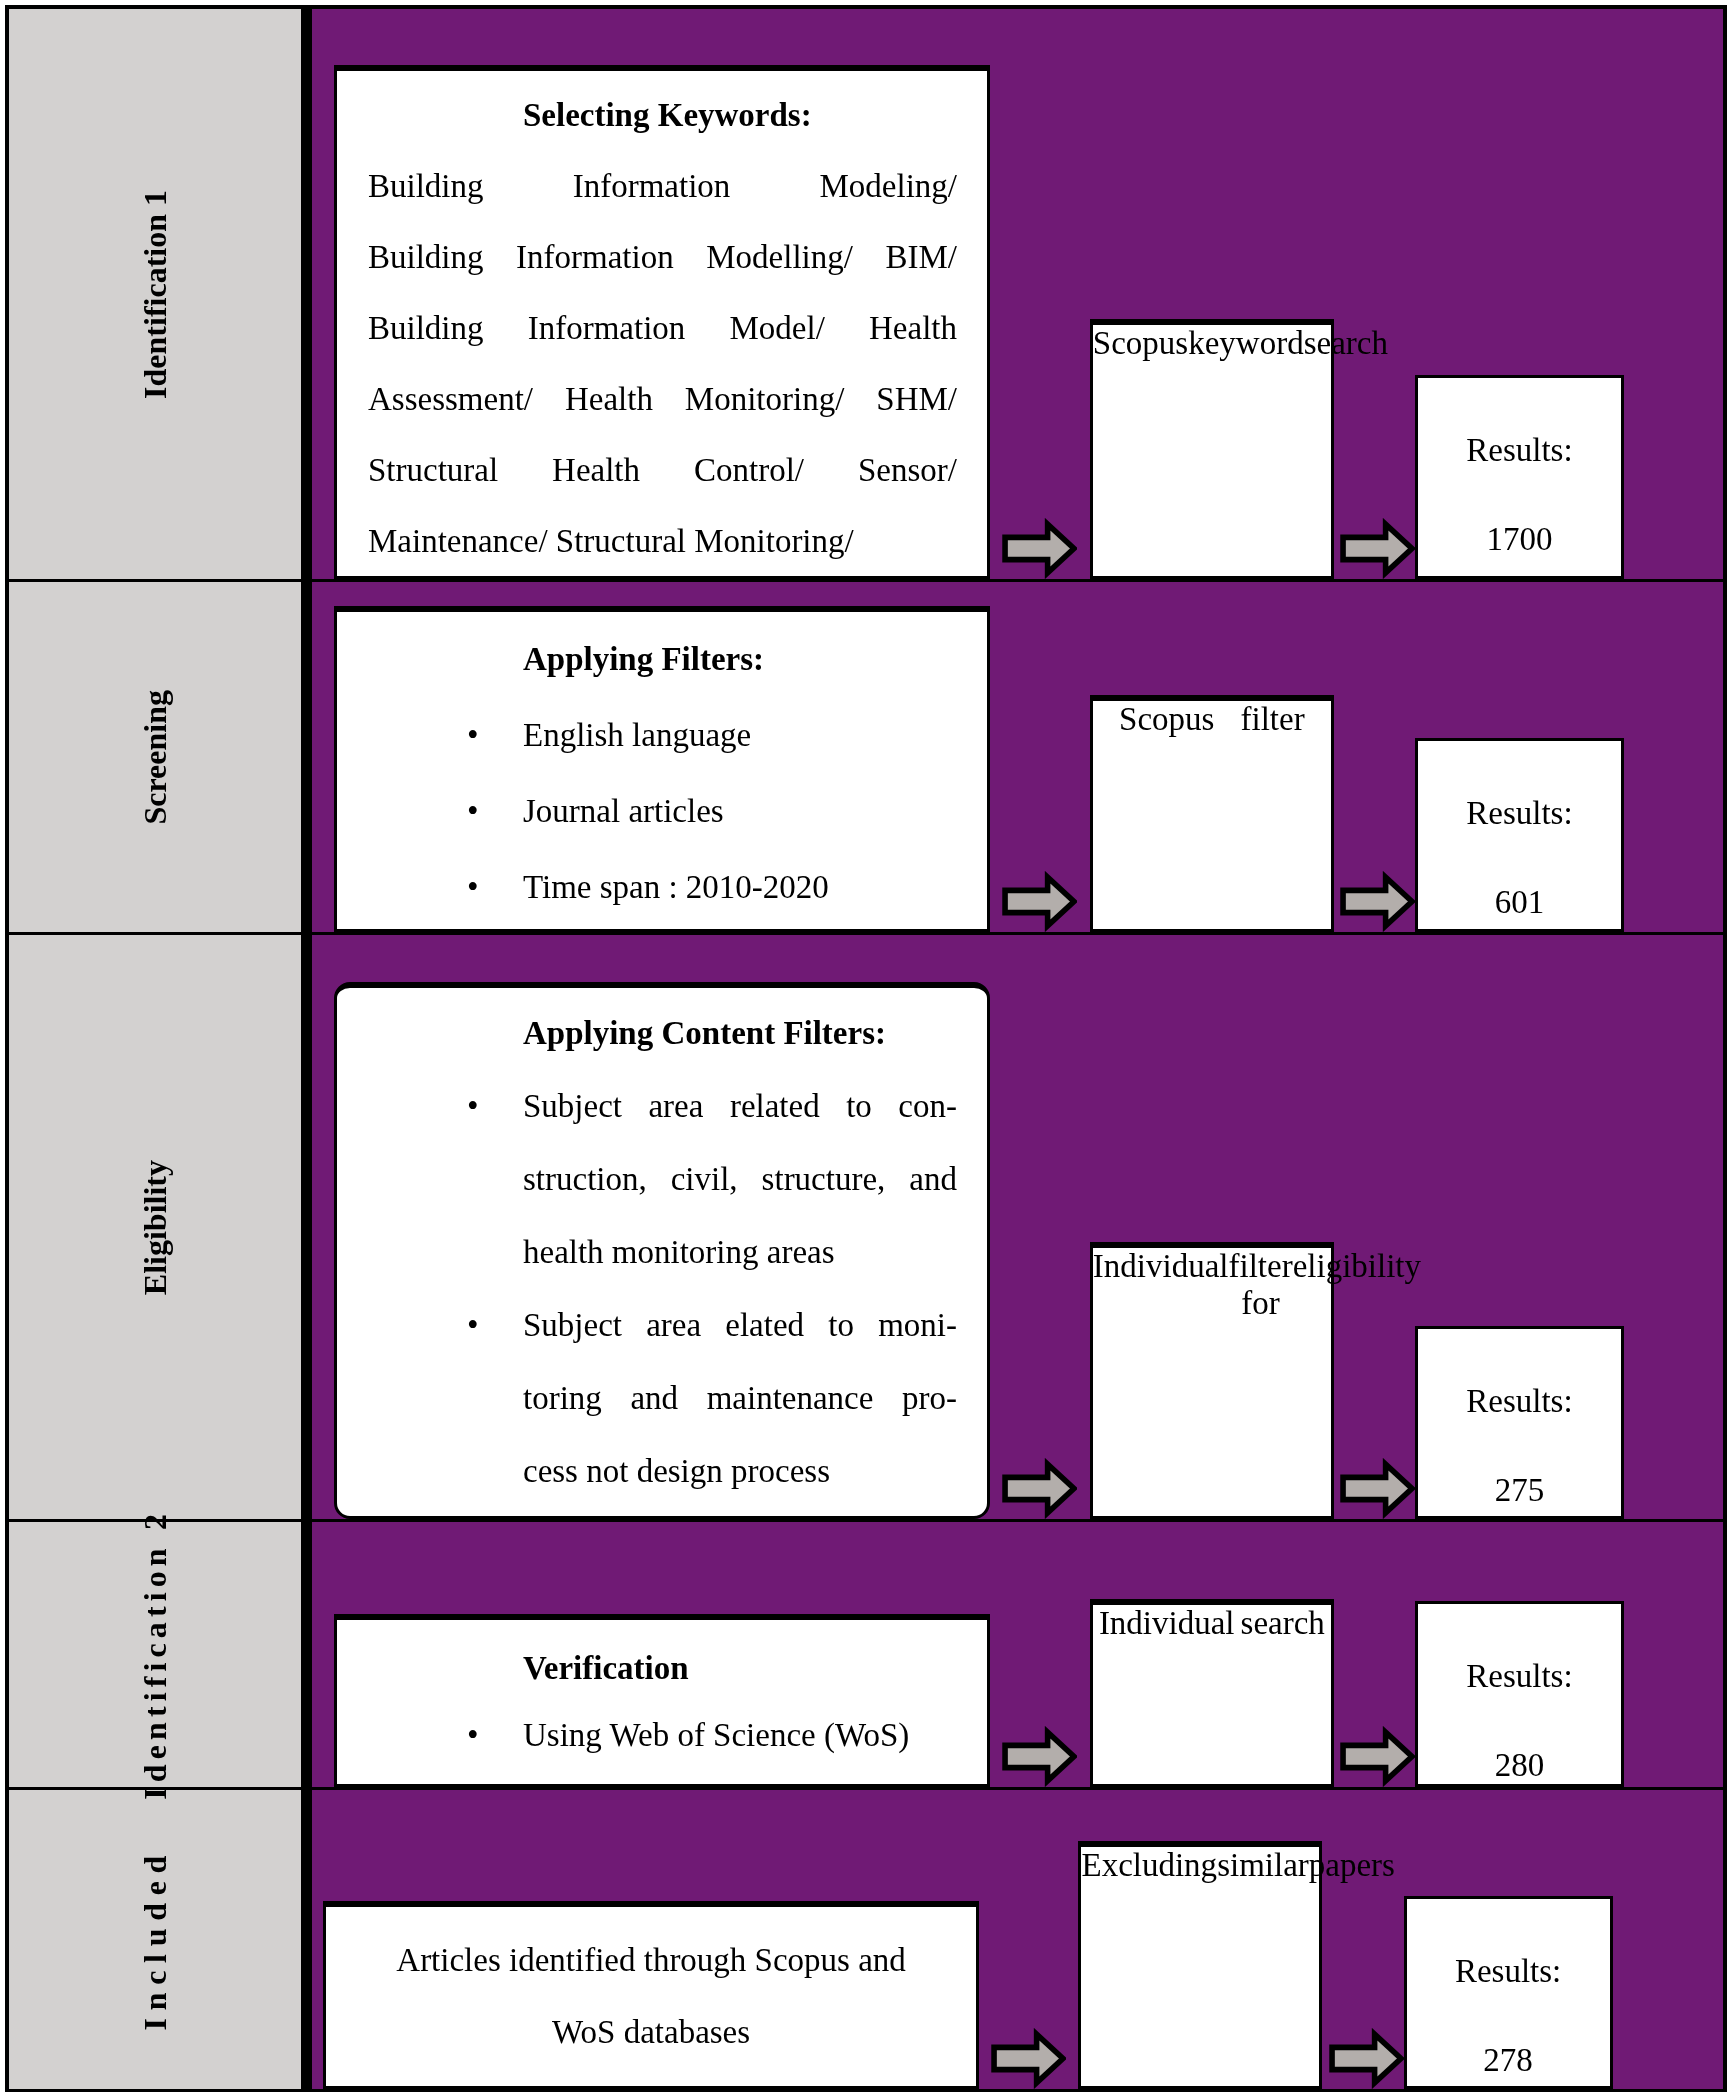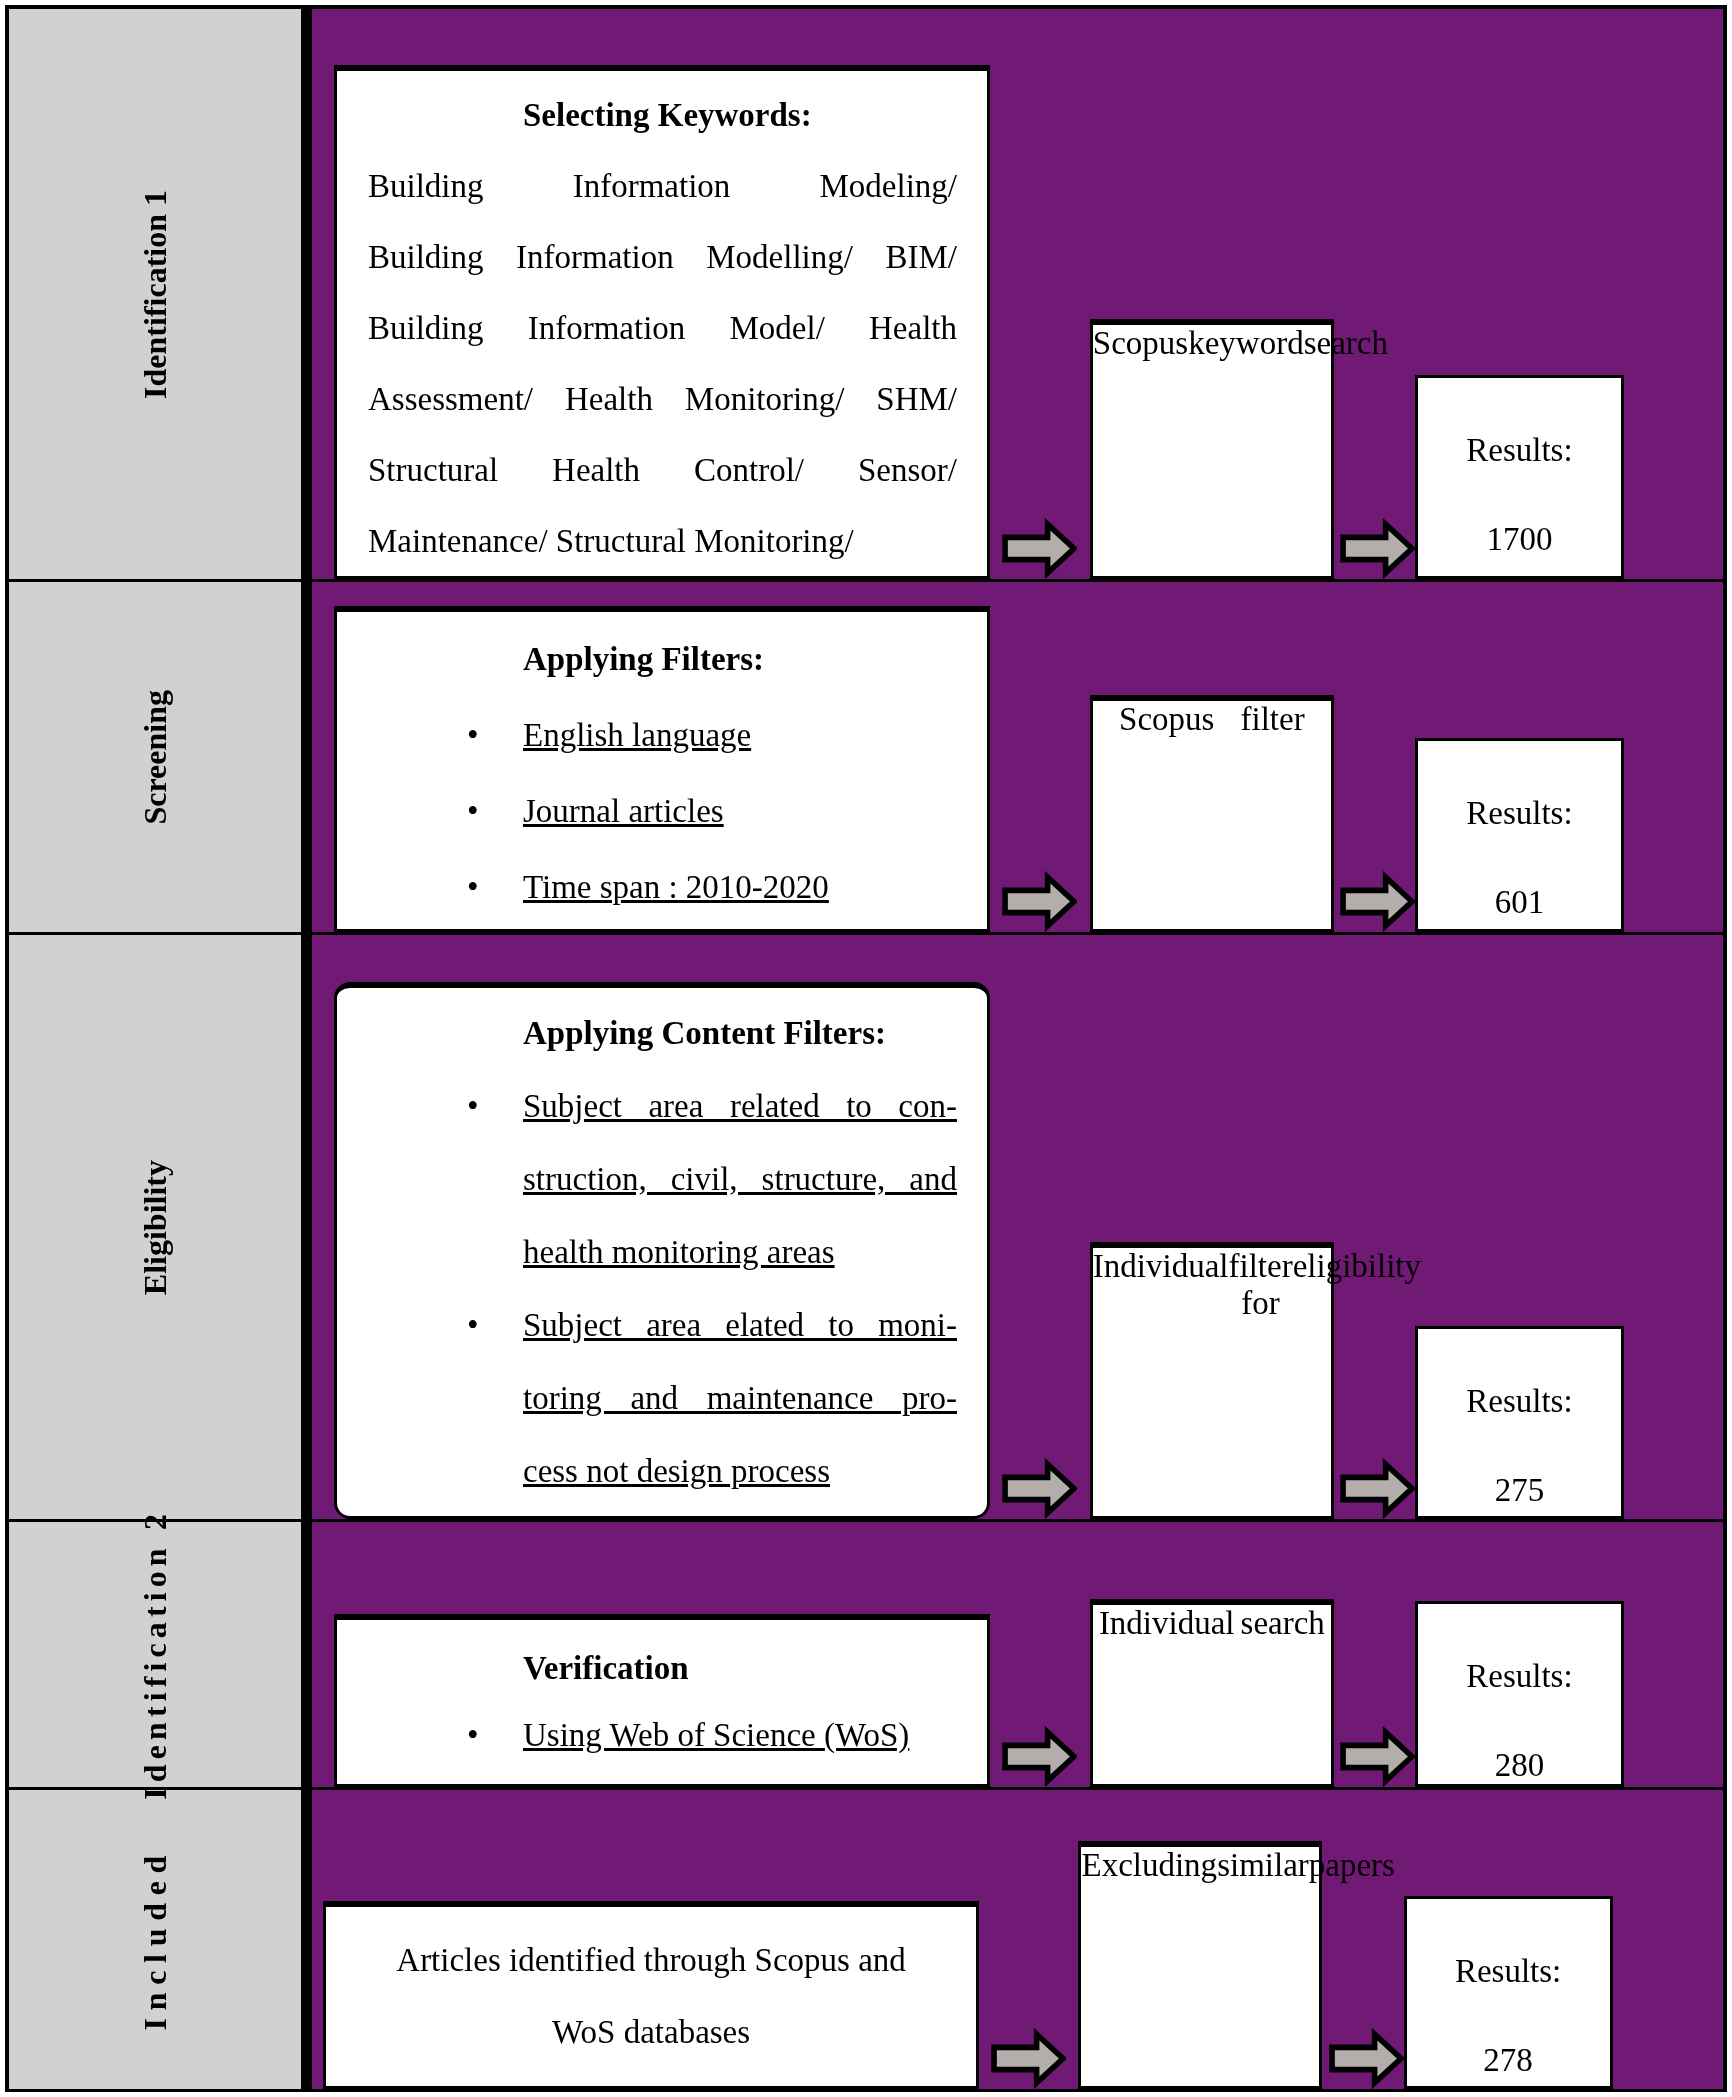--- a/index.html
+++ b/index.html
@@ -105,21 +105,21 @@
   .pb2 { height: 237px; } .rb2 { height: 194px; }
   .pb3 { height: 277px; } .rb3 { height: 193px; }
   .pb4 { height: 188px; } .rb4 { height: 186px; }
   .pb5 { height: 248px; } .rb5 { height: 193px; }
 
   .jline  { text-align: justify; text-align-last: justify; }
   .jlast  { text-align-last: left; }
 
   .bullet-row { display: flex; padding-left: 99px; }
   .bull  { width: 56px; flex: none; }
-  .btext { flex: 1; text-decoration: underline; }
+  .btext { flex: 1; }
 
   
   .arrow { flex: none; width: 76px; height: 61px; margin-left: 10.7px; }
   .arrow path { fill: var(--arrow-fill, #b3aeab); stroke: var(--border-color, #000); stroke-width: 11; }
   .arrow.a2 { margin-left: 5.1px; }
 </style>
 </head>
 <body>
 
 <div class="figure">

